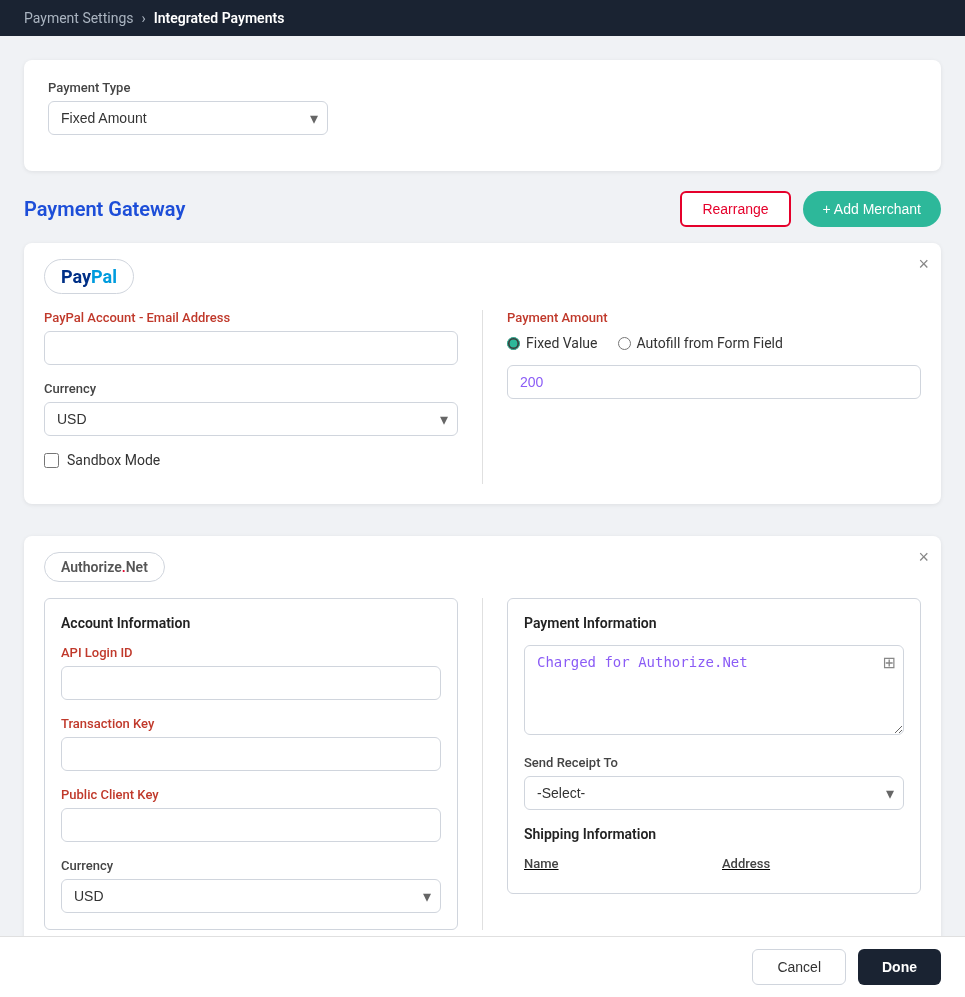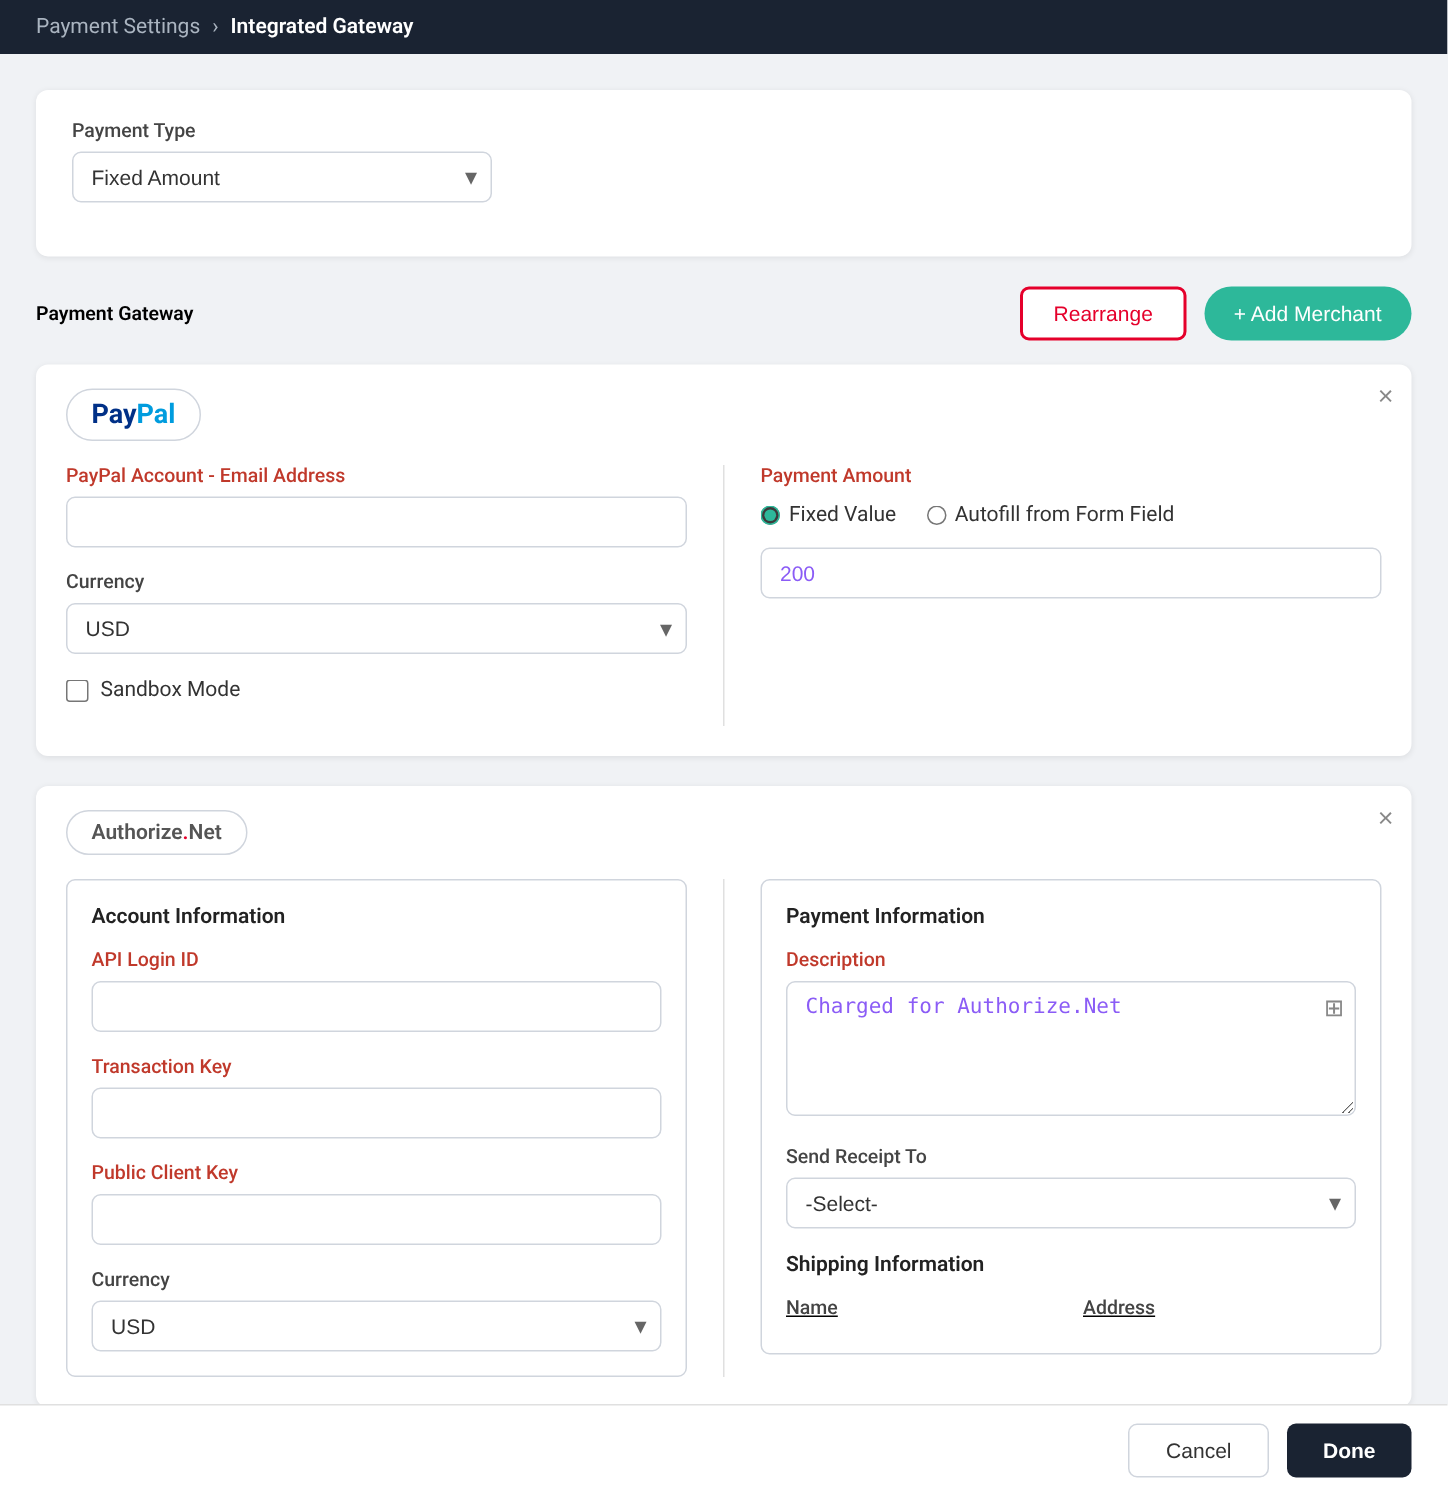--- a/index.html
+++ b/index.html
@@ -15,27 +15,27 @@
     .main { padding: 24px; }
 
     
     .card { background: white; border-radius: 8px; padding: 20px 24px; margin-bottom: 20px; box-shadow: 0 1px 4px rgba(0,0,0,0.08); }
     .select-wrapper { position: relative; display: inline-block; width: 280px; }
     .select-wrapper select { width: 100%; padding: 8px 32px 8px 12px; border: 1px solid #d0d5dd; border-radius: 6px; font-size: 14px; color: #333; appearance: none; background: white; cursor: pointer; }
     .select-wrapper::after { content: '▾'; position: absolute; right: 10px; top: 50%; transform: translateY(-50%); color: #666; pointer-events: none; }
 
     
     .gateway-header { display: flex; align-items: center; justify-content: space-between; margin-bottom: 16px; }
-    .gateway-title { font-size: 13px; font-weight: 600; color: #000000; }
+    .gateway-title { font-size: 20px; font-weight: 600; color: #1d4ed8; }
     .gateway-actions { display: flex; align-items: center; gap: 12px; }
     .rearrange-btn { border: 2px solid #e5002b; color: #e5002b; background: white; padding: 8px 20px; border-radius: 6px; font-size: 14px; cursor: pointer; font-weight: 500; margin-left: 11px; }
     .add-merchant-btn { background: #2db89a; color: white; border: none; padding: 10px 20px; border-radius: 24px; font-size: 14px; cursor: pointer; font-weight: 500; }
 
     
-    .gateway-card { background: white; border-radius: 8px; padding: 0; margin-bottom: 20px; box-shadow: 0 1px 4px rgba(0,0,0,0.08); position: relative; overflow: hidden; }
+    .gateway-card { background: white; border-radius: 8px; padding: 0; margin-bottom: 32px; box-shadow: 0 1px 4px rgba(0,0,0,0.08); position: relative; overflow: hidden; }
     .gateway-card-logo { padding: 16px 20px 0; }
     .gateway-card-body { padding: 16px 20px 20px; display: flex; gap: 0; }
     .gateway-card-close { position: absolute; top: 12px; right: 12px; background: none; border: none; font-size: 18px; color: #888; cursor: pointer; line-height: 1; }
     .gateway-left { flex: 1; }
     .gateway-right { flex: 1; }
 
     
     .paypal-logo { display: inline-flex; align-items: center; border: 1px solid #d0d5dd; border-radius: 20px; padding: 6px 16px; }
     .paypal-text { font-size: 18px; font-weight: 700; }
     .paypal-pay { color: #003087; }
@@ -82,21 +82,21 @@
 
     .two-col { display: flex; gap: 16px; text-decoration: underline; }
     .two-col > * { flex: 1; }
   </style>
 </head>
 <body>
 
 <div class="header">
   <span class="header-link">Payment Settings</span>
   <span class="header-chevron">›</span>
-  <span class="header-title">Integrated Gateway</span>
+  <span class="header-title">Integrated Payments</span>
 </div>
 
 <div class="main">
 
   <div class="card">
     <div class="form-group">
       <div class="form-label">Payment Type</div>
       <div class="select-wrapper">
         <select>
           <option>Fixed Amount</option>
@@ -206,21 +206,20 @@
           </div>
         </div>
       </div>
 
       <div style="width:1px;background:#e0e0e0;margin:0 24px;flex-shrink:0;"></div>
 
       <div class="gateway-right">
         <div class="section-box">
           <div class="section-box-title">Payment Information</div>
           <div class="form-group">
-            <div class="form-label required">Description</div>
             <div class="description-wrapper">
               <textarea class="form-input" style="">Charged for Authorize.Net</textarea>
               <span class="description-icon">⊞</span>
             </div>
           </div>
           <div class="form-group">
             <div class="form-label">Send Receipt To</div>
             <div class="select-wrapper" style="width:100%">
               <select style="width:100%">
                 <option>-Select-</option>

